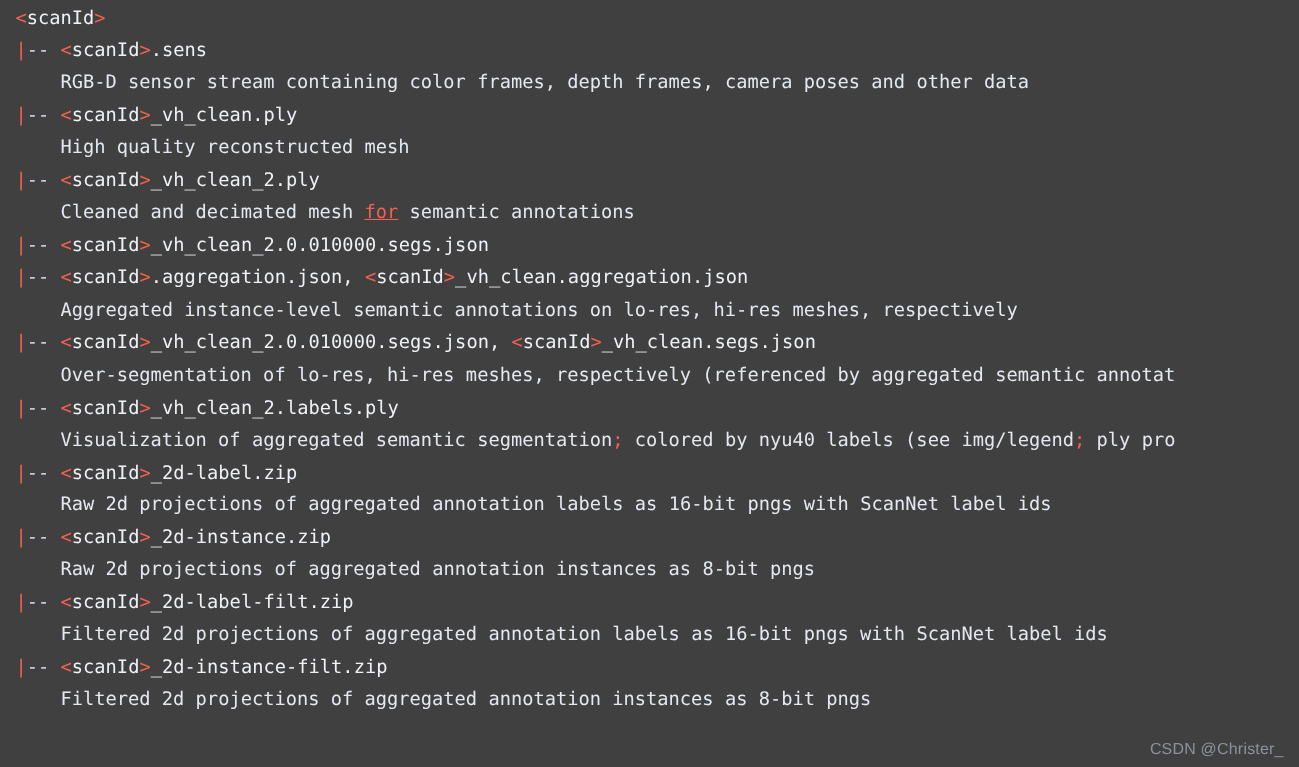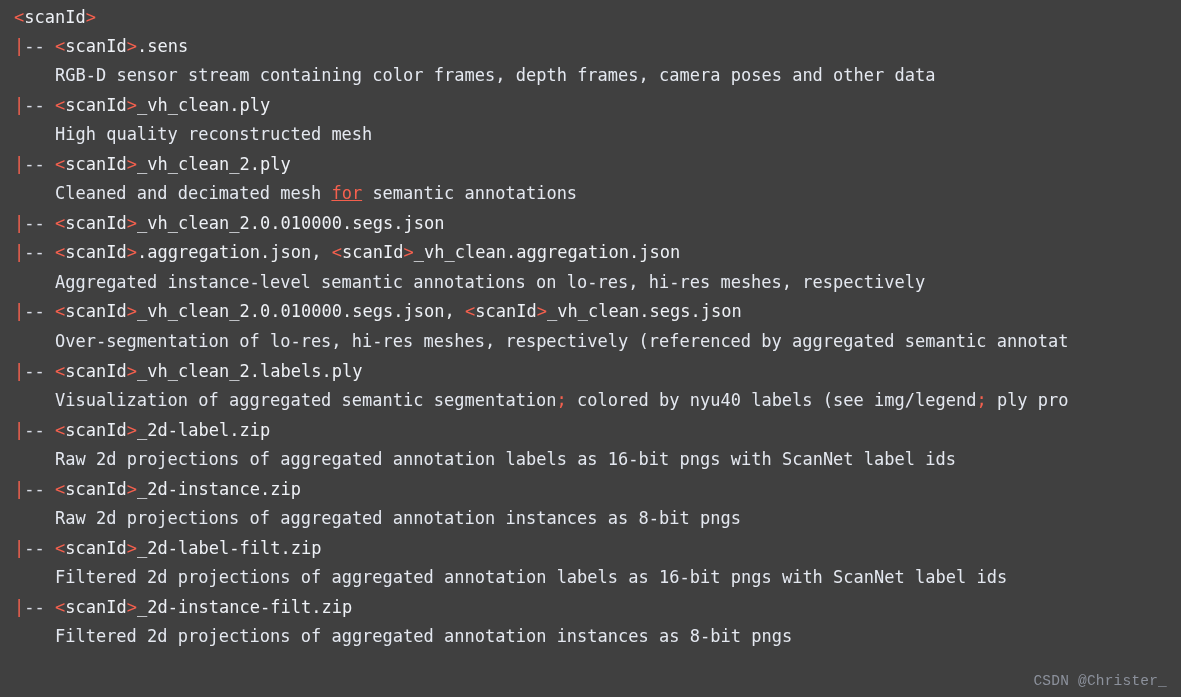--- a/index.html
+++ b/index.html
@@ -52,21 +52,21 @@
   .tok-kw      { color: #f4604e; text-decoration: underline; }   
   .tok-bar     { color: #f4604e; }   
   .tok-dash    { color: #d8dce6; }   
   .tok-name    { color: #eef1f6; }   
 
   
   #watermark {
     position: absolute;
     right: 14px;
     bottom: 8px;
-    font-family: Liberation Mono, monospace;
+    font-family: Liberation Sans, sans-serif;
     font-size: 14.5px;
     color: #8c919c;
     letter-spacing: 0.2px;
     white-space: nowrap;
     user-select: none;
   }
 </style>
 </head>
 <body>
 

